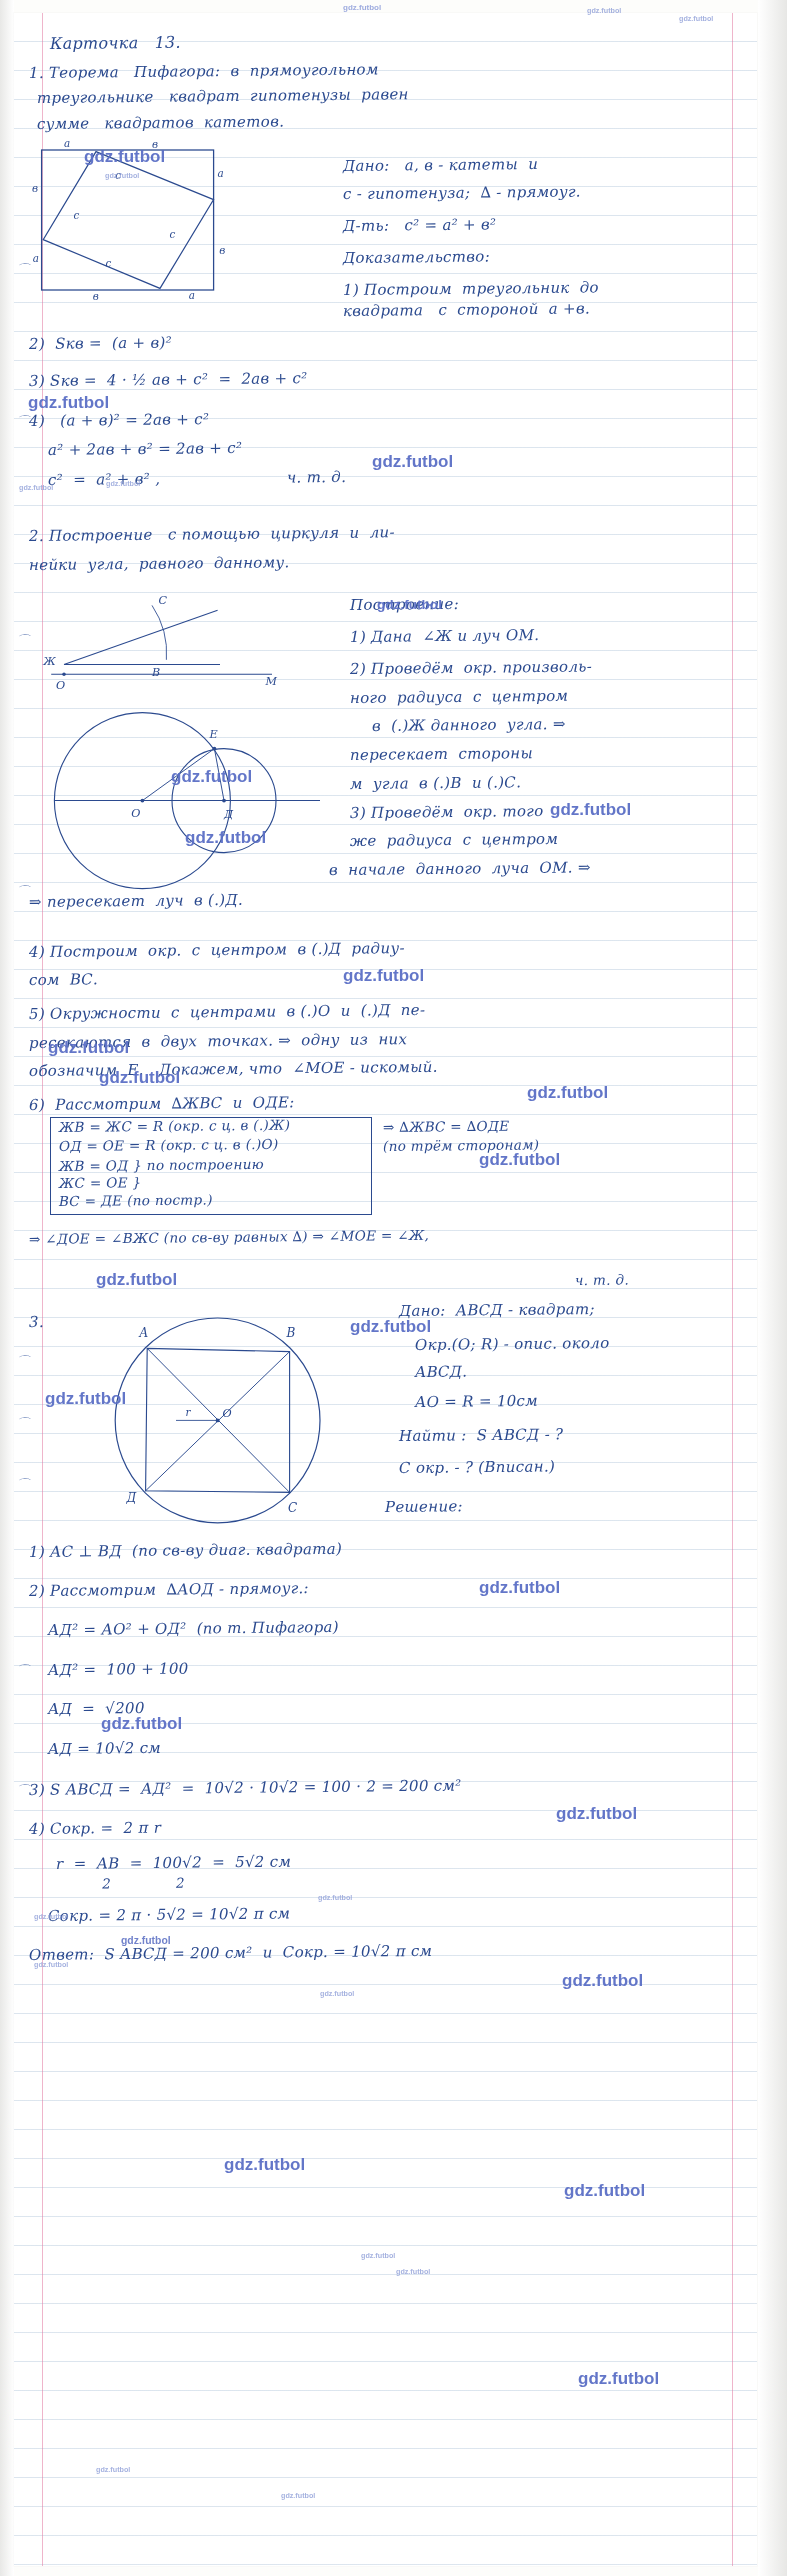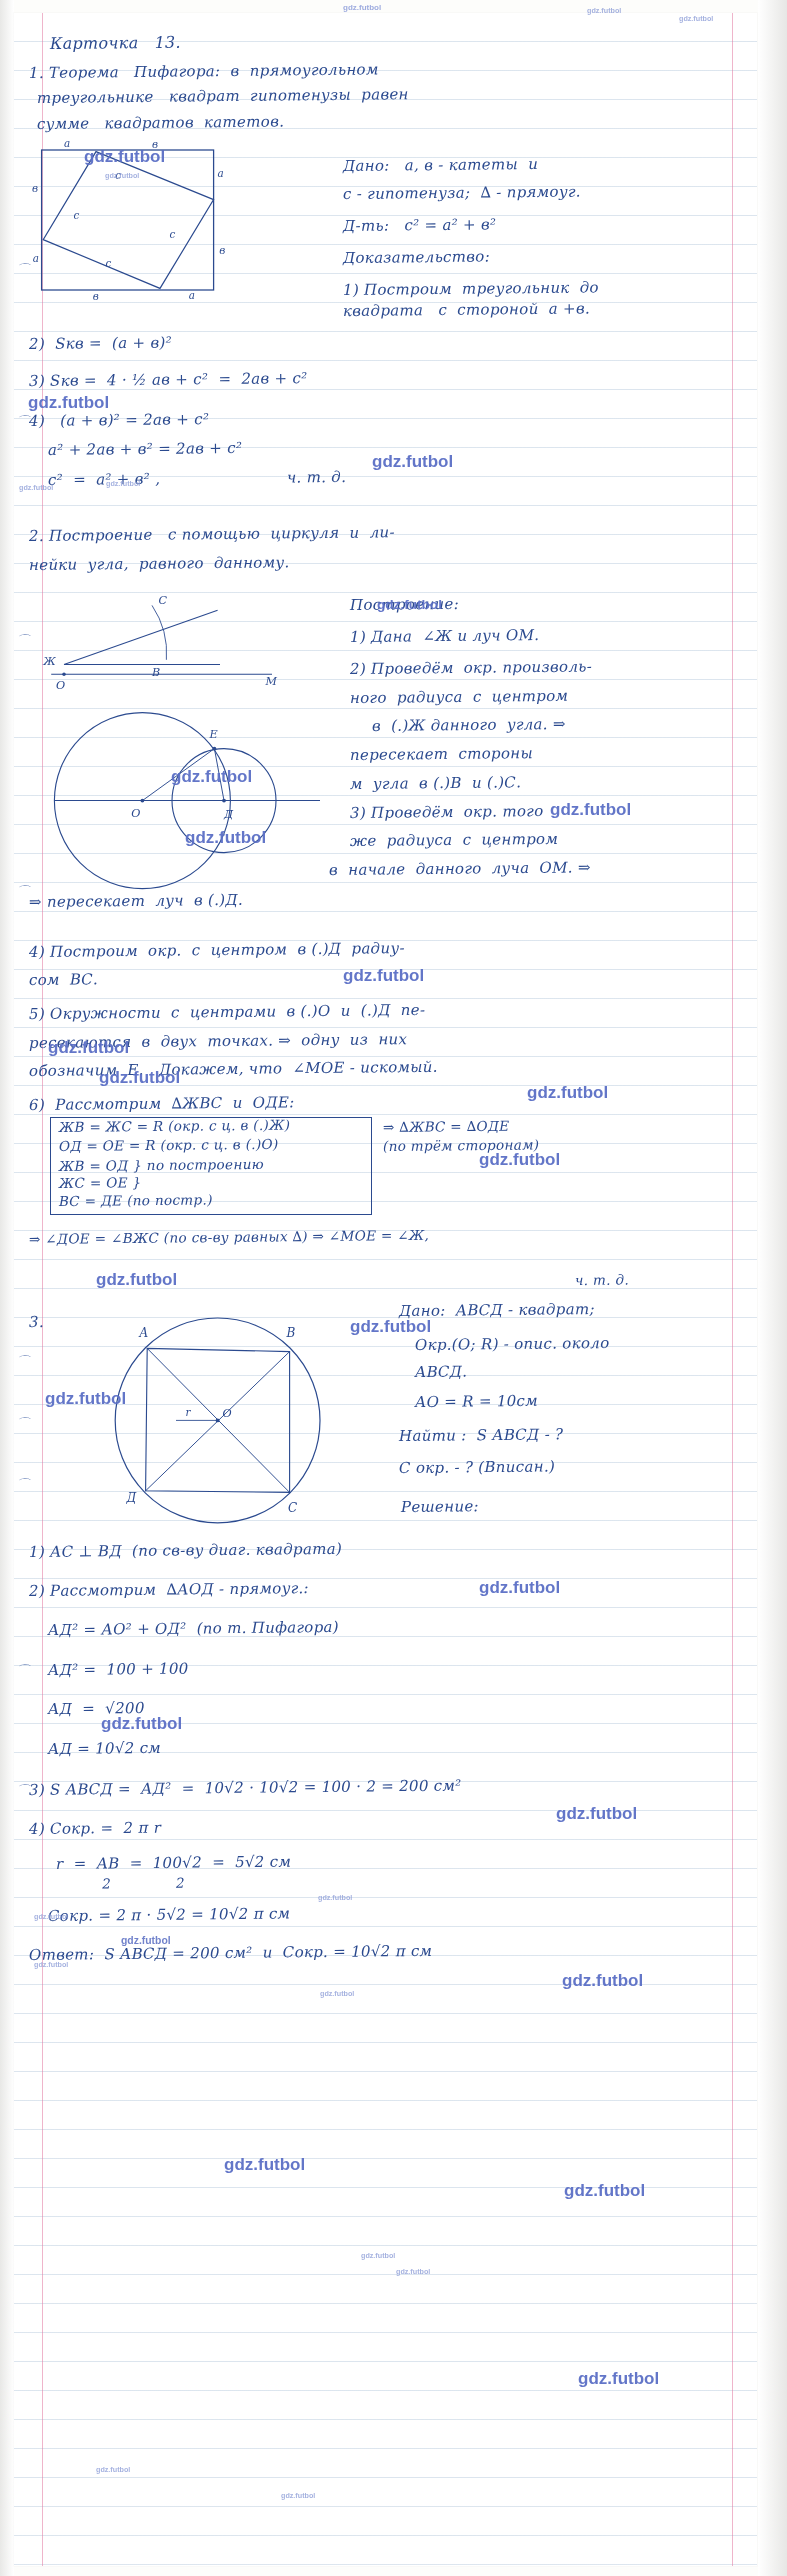--- a/index.html
+++ b/index.html
@@ -241,21 +241,21 @@
   <div class="wm large" style="left:171px; top:767px;">gdz.futbol</div>
 
   <div class="hw" style="left:29px; top:1313px;">3.</div>
 
   <div class="hw" style="left:399px; top:1302px;">Дано:  АВСД - квадрат;</div>
   <div class="hw" style="left:415px; top:1336px;">Окр.(О; R) - опис. около</div>
   <div class="hw" style="left:415px; top:1363px;">АВСД.</div>
   <div class="hw" style="left:415px; top:1393px;">АО = R = 10см</div>
   <div class="hw" style="left:399px; top:1427px;">Найти :  S АВСД - ?</div>
   <div class="hw" style="left:399px; top:1459px;">С окр. - ? (Bписан.)</div>
-  <div class="hw" style="left:401px; top:1498px;">Решение:</div>
+  <div class="hw" style="left:385px; top:1498px;">Решение:</div>
 
   <div class="fig" style="left:88px; top:1302px;">
     <svg width="264" height="240" viewBox="0 0 330 300">
       <circle cx="162" cy="148" r="128" fill="none" stroke="#2b4a8f" stroke-width="1.5"></circle>
       <polygon points="74,58 252,62 252,238 72,236" fill="none" stroke="#2b4a8f" stroke-width="1.4"></polygon>
       <line x1="74" y1="58" x2="252" y2="238" stroke="#2b4a8f" stroke-width="1.2"></line>
       <line x1="252" y1="62" x2="72" y2="236" stroke="#2b4a8f" stroke-width="1.2"></line>
       <line x1="162" y1="148" x2="110" y2="148" stroke="#2b4a8f" stroke-width="1.1"></line>
       <circle cx="162" cy="148" r="2.4" fill="#2b4a8f"></circle>
       <text x="64" y="44" font-family="DejaVu Serif, serif" font-style="italic" font-size="15" fill="#2b4a8f">А</text>

